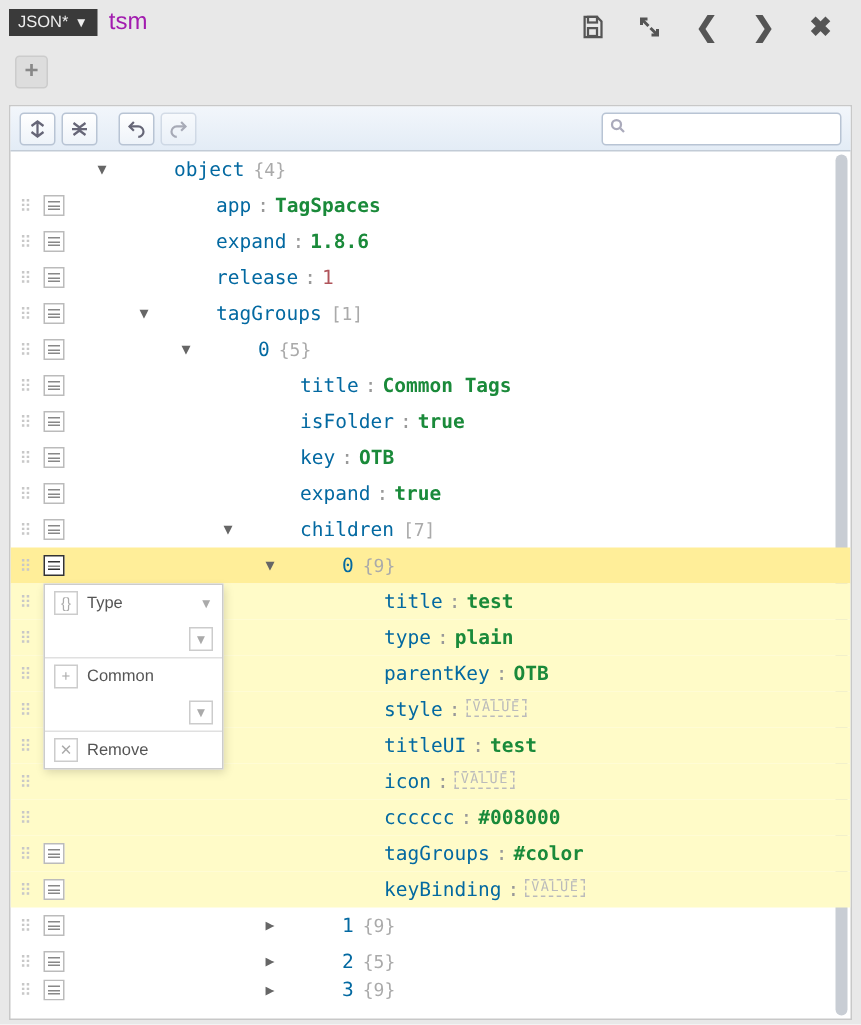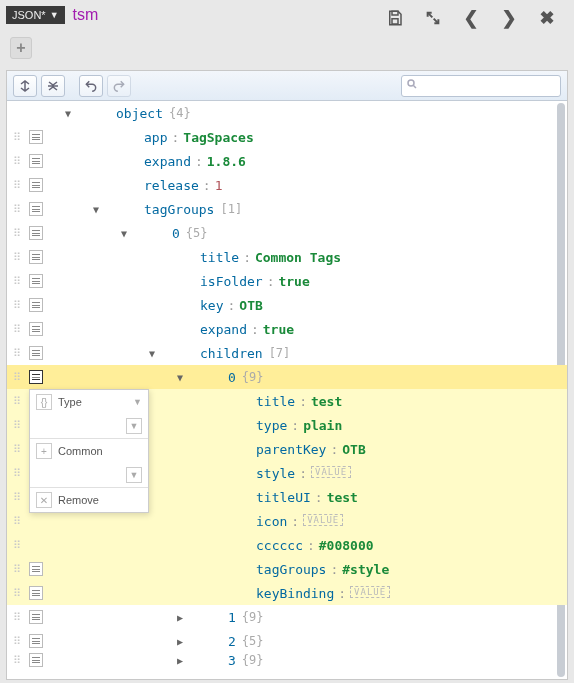--- a/index.html
+++ b/index.html
@@ -536,21 +536,21 @@
 
       <div class="row hl">
         <span class="drag-handle">⠿</span>
         <span class="menu-handle">
             <span class="bars"></span>
           </span>
         <span class="indent" style="width:154px"></span>
         <span class="caretbtn empty">▼</span>
         <span class="key">tagGroups</span>
         <span class="colon">:</span>
-        <span class="val-str">#style</span>
+        <span class="val-str">#color</span>
       </div>
 
       <div class="row hl">
         <span class="drag-handle">⠿</span>
         <span class="menu-handle">
             <span class="bars"></span>
           </span>
         <span class="indent" style="width:154px"></span>
         <span class="caretbtn empty">▼</span>
         <span class="key">keyBinding</span>

